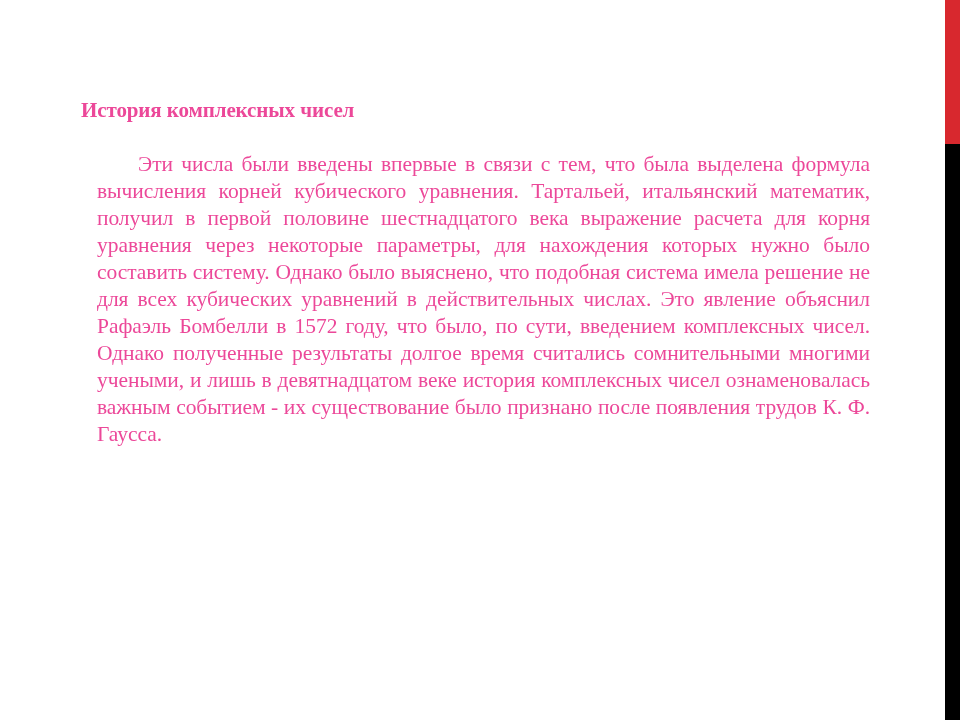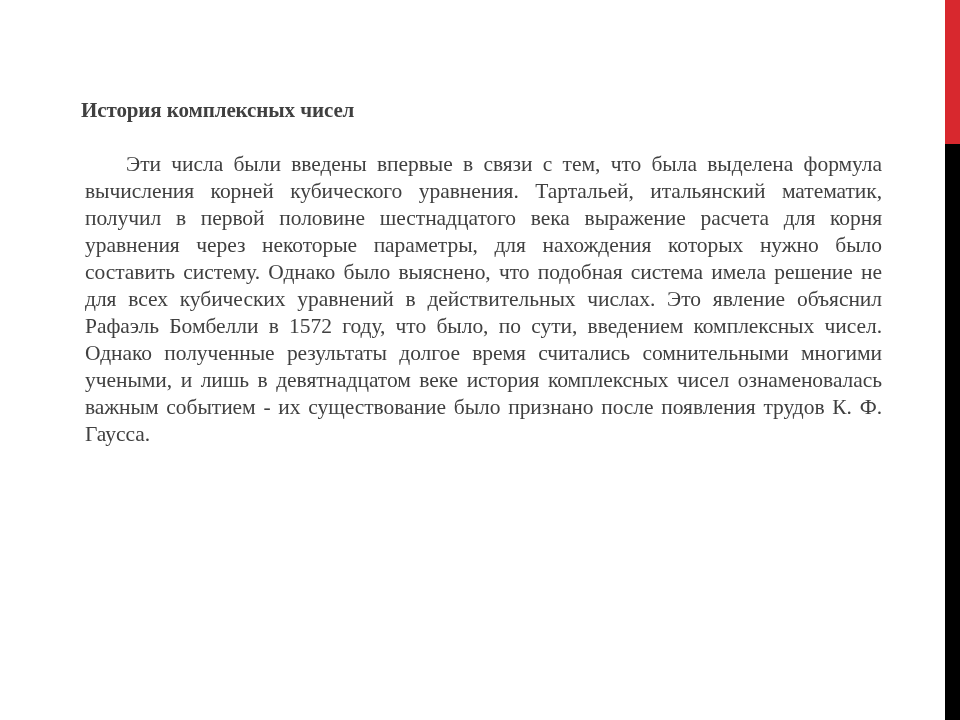--- a/index.html
+++ b/index.html
@@ -31,35 +31,35 @@
       width: 15px;
       height: 144px;
       background: #d8282e;
     }
     .content {
       position: absolute;
       left: 81px;
       top: 97px;
       width: 805px;
       font-family: "Liberation Serif", "DejaVu Serif", serif;
-      color: #404040;
+      color: #ec4899;
     }
     .title {
       font-size: 21px;
       font-weight: bold;
       line-height: 27px;
       margin: 0 0 27px 0;
       letter-spacing: -0.1px;
     }
     .body-text {
       font-size: 21.5px;
       line-height: 27px;
       text-align: justify;
       text-indent: 41px;
-      margin: 4px;
+      margin: 16px;
       letter-spacing: -0.05px;
     }
   </style>
 </head>
 <body>
 
 <div class="slide">
   <div class="content">
     <h1 class="title">История комплексных чисел</h1>
     <p class="body-text">Эти числа были введены впервые в связи с тем, что была выделена формула вычисления корней кубического уравнения. Тартальей, итальянский математик, получил в первой половине шестнадцатого века выражение расчета для корня уравнения через некоторые параметры, для нахождения которых нужно было составить систему. Однако было выяснено, что подобная система имела решение не для всех кубических уравнений в действительных числах. Это явление объяснил Рафаэль Бомбелли в 1572 году, что было, по сути, введением комплексных чисел. Однако полученные результаты долгое время считались сомнительными многими учеными, и лишь в девятнадцатом веке история комплексных чисел ознаменовалась важным событием - их существование было признано после появления трудов К. Ф. Гаусса.</p>

